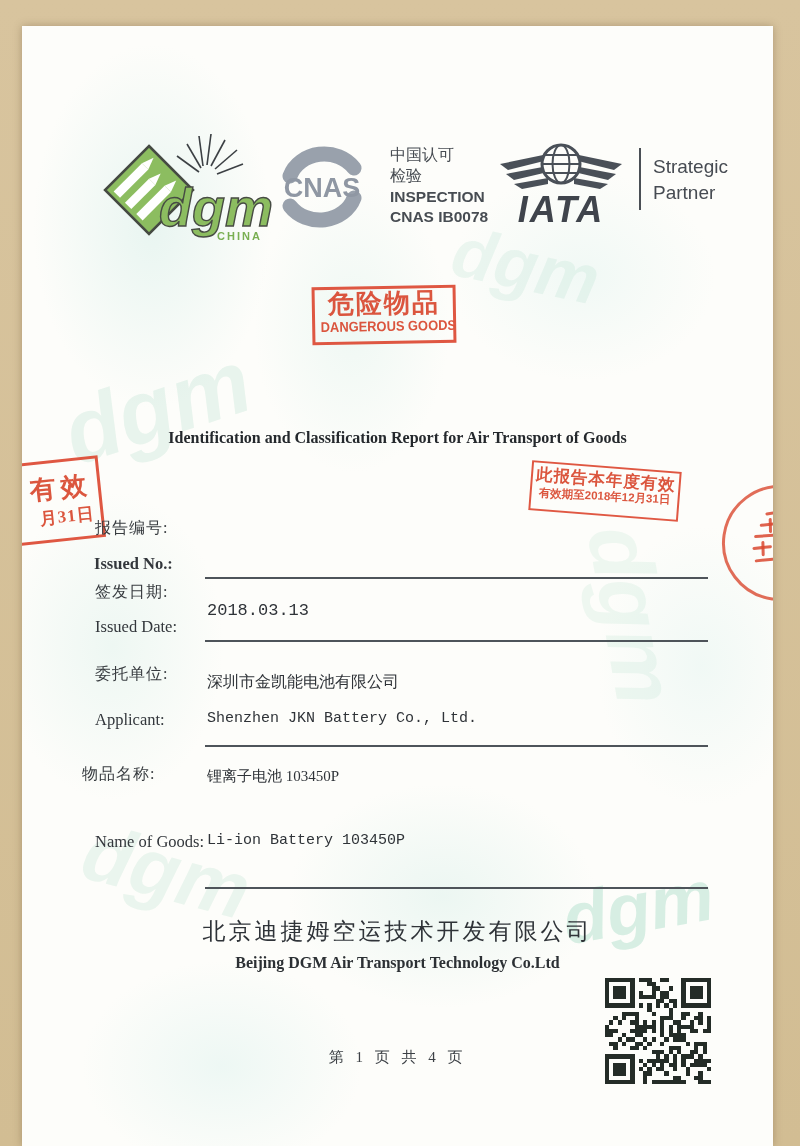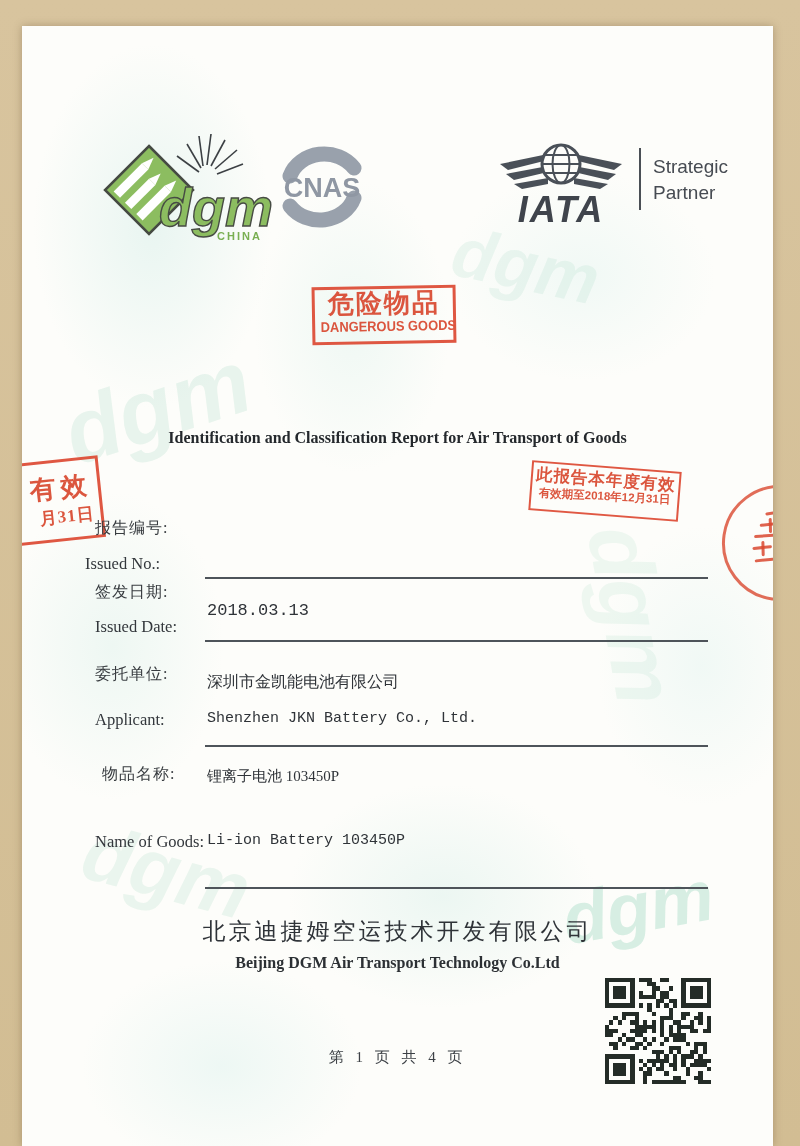--- a/index.html
+++ b/index.html
@@ -83,20 +83,26 @@
       <text x="56" y="94" font-family="Liberation Sans, sans-serif" font-size="54" font-weight="bold" font-style="italic" fill="#8cbd60" stroke="#474c44" stroke-width="1.4">dgm</text>
       <text x="114" y="108" font-family="Liberation Sans, sans-serif" font-size="11" font-weight="bold" letter-spacing="2" fill="#79af52">CHINA</text>
     </svg>
 
     <svg class="abs" style="left:258px;top:116px;" width="84" height="90" viewBox="0 0 84 90">
       <path d="M10,34 A36,32 0 0 1 74,26" fill="none" stroke="#99a1ac" stroke-width="15" stroke-linecap="round"></path>
       <path d="M74,56 A36,32 0 0 1 10,64" fill="none" stroke="#99a1ac" stroke-width="15" stroke-linecap="round"></path>
       <text x="42" y="55" text-anchor="middle" font-family="Liberation Sans, sans-serif" font-size="27" font-weight="bold" fill="#8f97a3">CNAS</text>
     </svg>
 
+    <div class="abs cnas-text">
+      <div>中国认可</div>
+      <div>检验</div>
+      <div class="b">INSPECTION</div>
+      <div class="b">CNAS IB0078</div>
+    </div>
 
     <svg class="abs" style="left:474px;top:112px;" width="130" height="100" viewBox="0 0 130 100">
       <g fill="#4a5058">
         <polygon points="4,26 52,16 52,22 12,32"></polygon>
         <polygon points="10,36 52,28 52,34 18,42"></polygon>
         <polygon points="18,46 52,40 52,46 26,51"></polygon>
         <polygon points="126,26 78,16 78,22 118,32"></polygon>
         <polygon points="120,36 78,28 78,34 112,42"></polygon>
         <polygon points="112,46 78,40 78,46 104,51"></polygon>
       </g>
@@ -137,35 +143,35 @@
           <line x1="30" y1="52" x2="48" y2="48"></line>
             <line x1="30" y1="64" x2="46" y2="60"></line>
           <line x1="34" y1="76" x2="50" y2="72"></line>
             <line x1="42" y1="33" x2="44" y2="45"></line>
           <line x1="38" y1="57" x2="40" y2="69"></line>
         </g>
       </svg>
     </div>
 
     <div class="abs lab-cn" style="left:73px;top:492px;">报告编号:</div>
-    <div class="abs lab-en" style="left:63px;top:528px;">Issued No.:</div>
+    <div class="abs lab-en" style="left:72px;top:528px;font-weight:bold;">Issued No.:</div>
     <div class="abs uline" style="top:551px;"></div>
 
     <div class="abs lab-cn" style="left:73px;top:556px;">签发日期:</div>
     <div class="abs val-mono" style="left:185px;top:575px;font-size:17px;">2018.03.13</div>
     <div class="abs lab-en" style="left:73px;top:591px;">Issued Date:</div>
     <div class="abs uline" style="top:614px;"></div>
 
     <div class="abs lab-cn" style="left:73px;top:638px;">委托单位:</div>
     <div class="abs val-cn" style="left:185px;top:646px;">深圳市金凯能电池有限公司</div>
     <div class="abs lab-en" style="left:73px;top:684px;">Applicant:</div>
     <div class="abs val-mono" style="left:185px;top:684px;font-size:15px;">Shenzhen JKN Battery Co., Ltd.</div>
     <div class="abs uline" style="top:719px;"></div>
 
-    <div class="abs lab-cn" style="left:80px;top:738px;">物品名称:</div>
+    <div class="abs lab-cn" style="left:60px;top:738px;">物品名称:</div>
     <div class="abs val-cn" style="left:185px;top:741px;font-size:15px;">锂离子电池 103450P</div>
     <div class="abs lab-en" style="left:73px;top:806px;">Name of Goods:</div>
     <div class="abs val-mono" style="left:185px;top:806px;font-size:15px;">Li-ion Battery 103450P</div>
     <div class="abs uline" style="top:861px;"></div>
 
     <div class="abs issuer-en">Beijing DGM Air Transport Technology Co.Ltd</div>
     <div class="abs issuer-cn">北京迪捷姆空运技术开发有限公司</div>
 
     <svg id="qr" class="abs" style="left:583px;top:952px;" width="106" height="106" viewBox="0 0 25 25" shape-rendering="crispEdges">
         <rect x="8" y="0" width="1" height="1" fill="#242c27"></rect>

